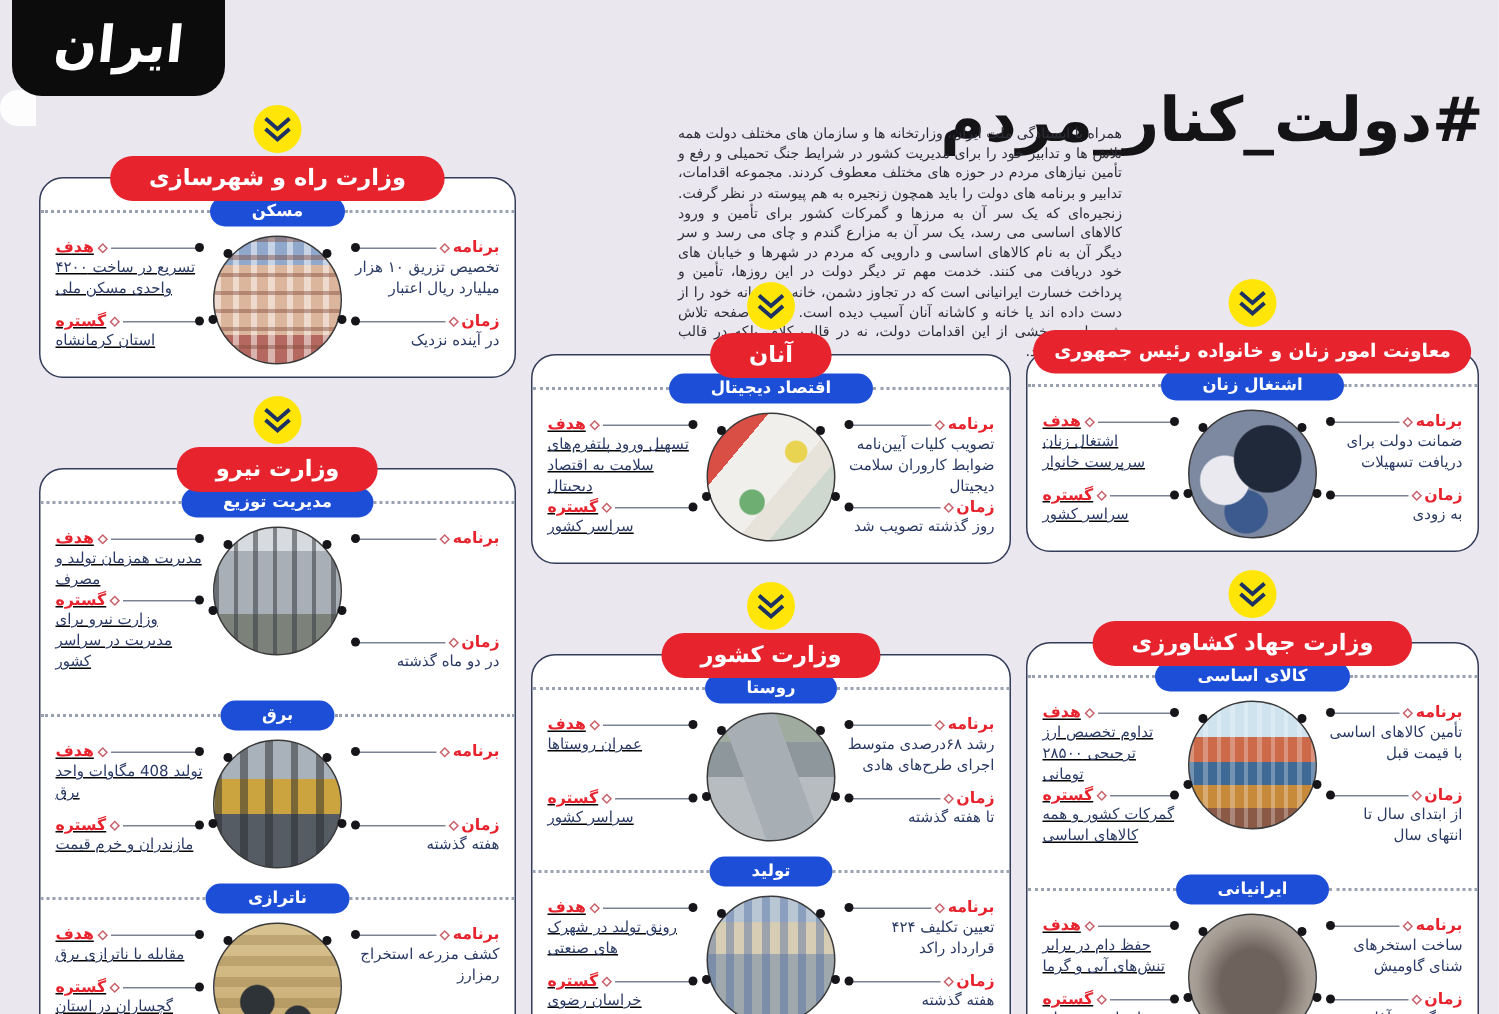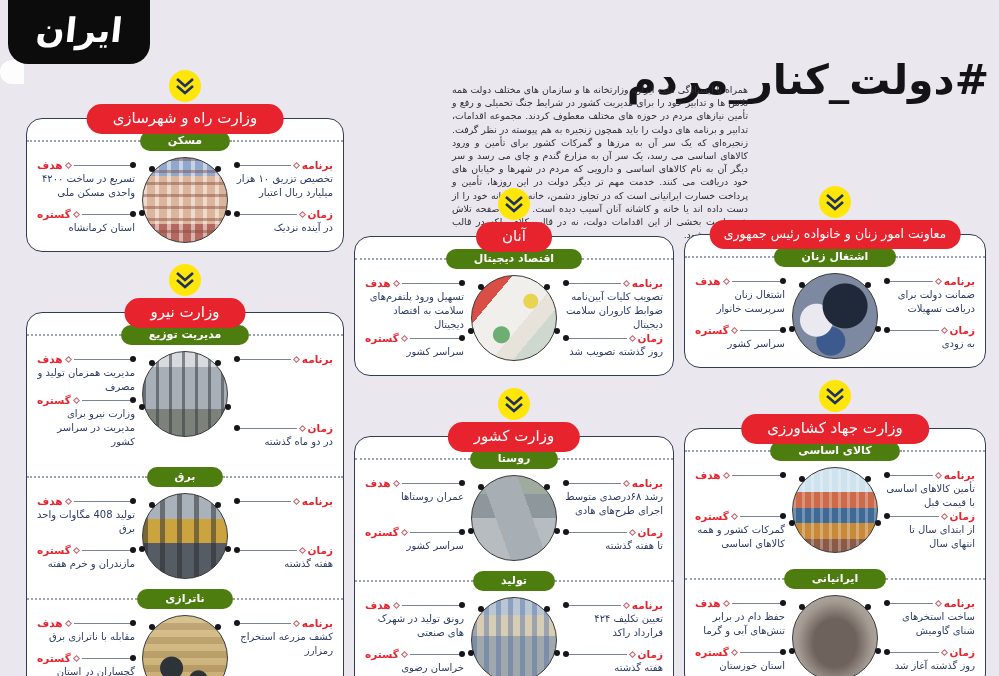--- a/index.html
+++ b/index.html
@@ -25,35 +25,35 @@
 
   
   .chev { width:32px; height:32px; border-radius:50%; background:#ffe608; margin:0 auto 16px;
           display:flex; align-items:center; justify-content:center; z-index:3; flex:0 0 auto; }
   .chev svg { display:block; }
 
   
   .card { position:relative; background:#fff; border:1.4px solid #333c58; border-radius:16px;
           padding:8px 0 2px; margin-bottom:12px; }
   .card-title { position:absolute; top:-15px; left:50%; transform:translateX(-50%); background:#e7232e;
-                color:#fff; font-weight:normal; font-size:15px; padding:5px 26px 7px; border-radius:999px;
+                color:#fff; font-weight:bold; font-size:15px; padding:5px 26px 7px; border-radius:999px;
                 white-space:nowrap; z-index:2; }
   .card-title.small { font-size:12.5px; padding:6px 14px 8px; }
 
   
   .sec-head { display:flex; align-items:center; margin:2px 0 0; height:24px; }
   .dots { flex:1; border-top:2px dotted #9aa2b2; }
-  .sec-title { background:#4d7c0f; color:#fff; font-size:11px; font-weight:bold;
+  .sec-title { background:#1d4ed8; color:#fff; font-size:11px; font-weight:bold;
                padding:3px 28px 4px; border-radius:999px; white-space:nowrap; }
   .sec-body { display:grid; grid-template-columns:1fr 96px 1fr; direction:rtl; min-height:92px;
               padding:2px 10px 6px; column-gap:2px; }
   .blk { display:flex; flex-direction:column; justify-content:space-between; padding:4px 0 8px; }
   .blk .val { font-size:10px; line-height:14px; color:#2a3a64; margin-top:1px; }
   .blk.r { text-align:right; }
-  .blk.l { text-align:right; }
+  .blk.l { text-align:left;text-decoration:underline; }
   .lrow { display:flex; align-items:center; gap:3px; }
   .blk.r .lrow { direction:rtl; }
   .blk.l .lrow { direction:ltr; }
   .flabel { color:#e7232e; font-weight:bold; font-size:10.5px; white-space:nowrap; }
   .dia { width:5px; height:5px; border:1px solid #c9616a; transform:rotate(45deg); flex:0 0 auto; }
   .ln { flex:1; border-top:1.2px solid #7b8494; position:relative; height:0; }
   .ln::after { content:''; position:absolute; width:6px; height:6px; border-radius:50%; background:#15151a; top:-3.5px; }
   .blk.r .ln::after { left:-1px; }
   .blk.l .ln::after { right:-1px; }
 
@@ -290,21 +290,21 @@
               <span class="ln"></span>
             </div>
             <div class="val">تولید 408 مگاوات واحد برق</div>
           </div>
           <div class="fld">
             <div class="lrow">
               <span class="flabel">گستره</span>
               <span class="dia"></span>
               <span class="ln"></span>
             </div>
-            <div class="val">مازندران و خرم هفته</div>
+            <div class="val">مازندران و خرم قیمت</div>
           </div>
         </div>
       </div>
     </div>
 
     <div>
       <div class="sec-head">
         <span class="dots"></span>
         <span class="sec-title">ناترازی</span>
         <span class="dots"></span>
@@ -668,20 +668,21 @@
             <span class="cdot cd4"></span>
           </div>
         </div>
         <div class="blk l">
           <div class="fld">
             <div class="lrow">
               <span class="flabel">هدف</span>
               <span class="dia"></span>
               <span class="ln"></span>
             </div>
+            <div class="val">تداوم تخصیص ارز ترجیحی ۲۸۵۰۰ تومانی</div>
           </div>
           <div class="fld">
             <div class="lrow">
               <span class="flabel">گستره</span>
               <span class="dia"></span>
               <span class="ln"></span>
             </div>
             <div class="val">گمرکات کشور و همه کالاهای اساسی</div>
           </div>
         </div>

